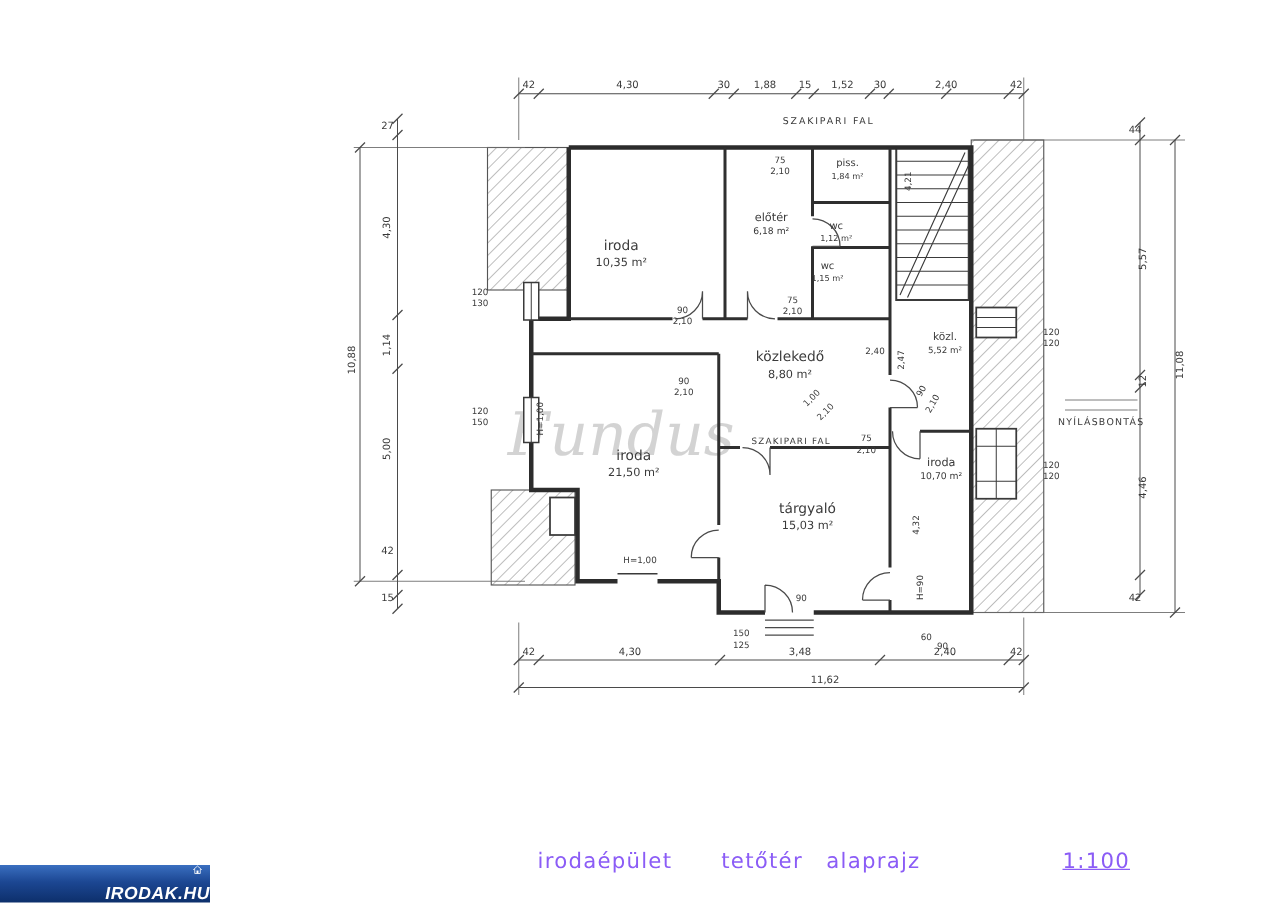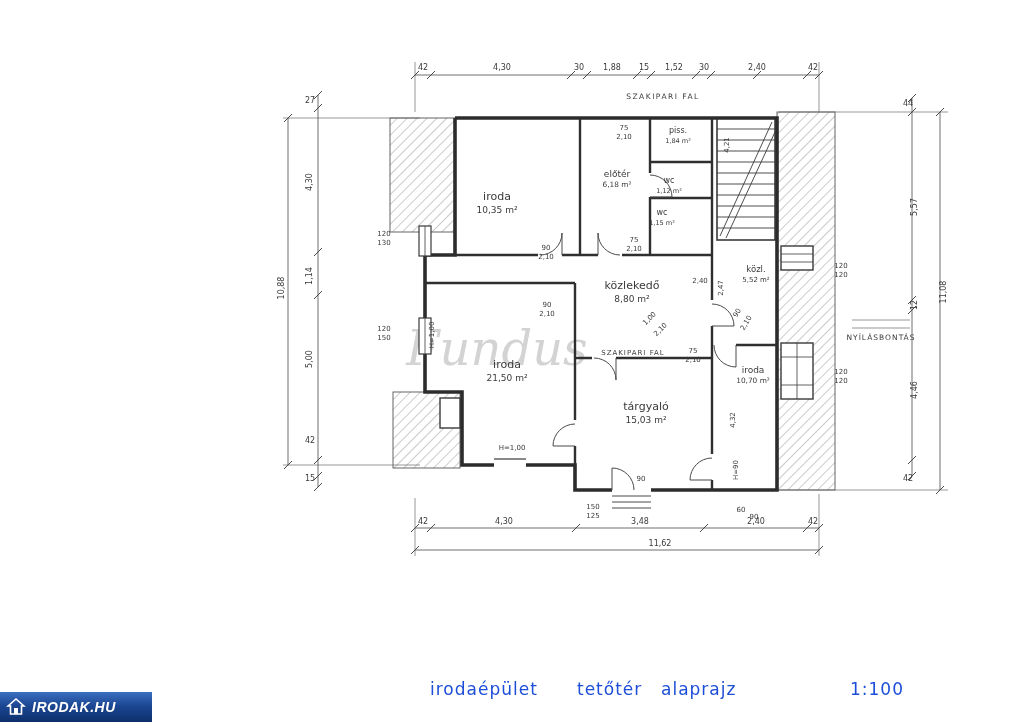--- a/index.html
+++ b/index.html
@@ -7,26 +7,26 @@
         font-family:"DejaVu Sans",sans-serif;}
   #plan-svg{position:absolute;left:0;top:0;}
   #plan-svg text{fill:#3a3a3a;font-family:"DejaVu Sans",sans-serif;}
   .watermark{position:absolute;left:352px;top:322px;width:290px;text-align:center;
              pointer-events:none;z-index:0;}
   .wm1{font-family:"DejaVu Serif",serif;font-style:italic;font-size:48px;
        color:rgba(175,175,175,0.55);line-height:1.1;}
   .wm2{font-family:"Liberation Sans",sans-serif;font-size:21px;letter-spacing:9px;
        color:rgba(180,180,180,0.5);margin-top:2px;}
   .caption{position:absolute;top:679px;left:0;width:1024px;height:26px;
-           color:#1d4ed8;font-size:17px;letter-spacing:1px;}
+           color:#8b5cf6;font-size:17px;letter-spacing:1px;}
   .caption span{position:absolute;top:0;}
-  .cap-w0{left:430px;} .cap-w1{left:577px;text-align:center;} .cap-w2{left:661px;text-align:right;} .cap-scale{left:850px;}
-  .logo{position:absolute;left:0;top:692px;width:152px;height:30px;
+  .cap-w0{left:430px;} .cap-w1{left:577px;text-align:center;} .cap-w2{left:661px;text-align:right;} .cap-scale{left:850px;text-decoration:underline;}
+  .logo{position:absolute;left:0;top:692px;width:168px;height:30px;
         background:linear-gradient(180deg,#3a6fc0 0%,#1c4793 45%,#0d2f6b 100%);
-        display:flex;align-items:center;gap:6px;padding-left:6px;box-sizing:border-box;}
+        display:flex;align-items:flex-end;gap:6px;padding-left:6px;box-sizing:border-box;flex-direction:column;}
   .logo-text{color:#ffffff;font-weight:bold;font-style:italic;font-size:14px;
              letter-spacing:0.5px;font-family:"Liberation Sans",sans-serif;}
 </style>
 </head>
 <body>
 
 <div class="page">
 
   <div class="watermark">
     <div class="wm1">Fundus</div>

